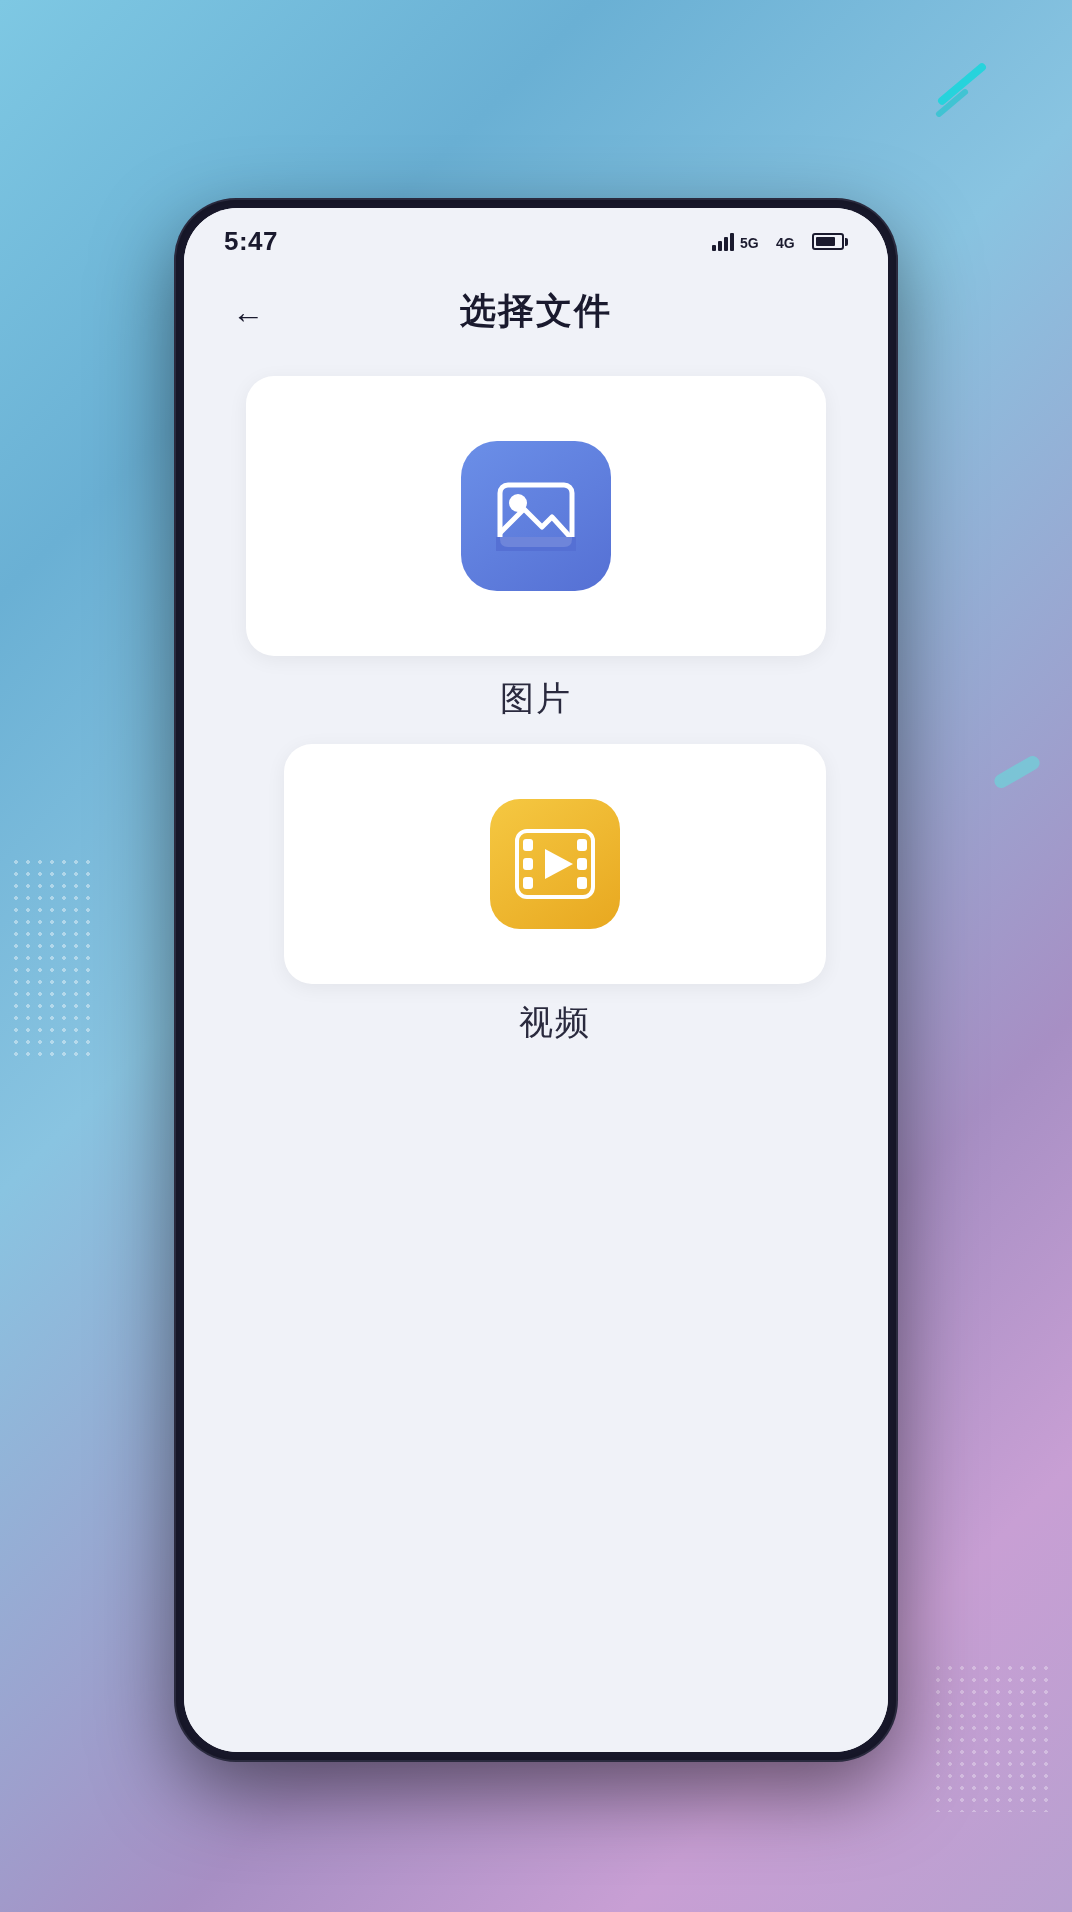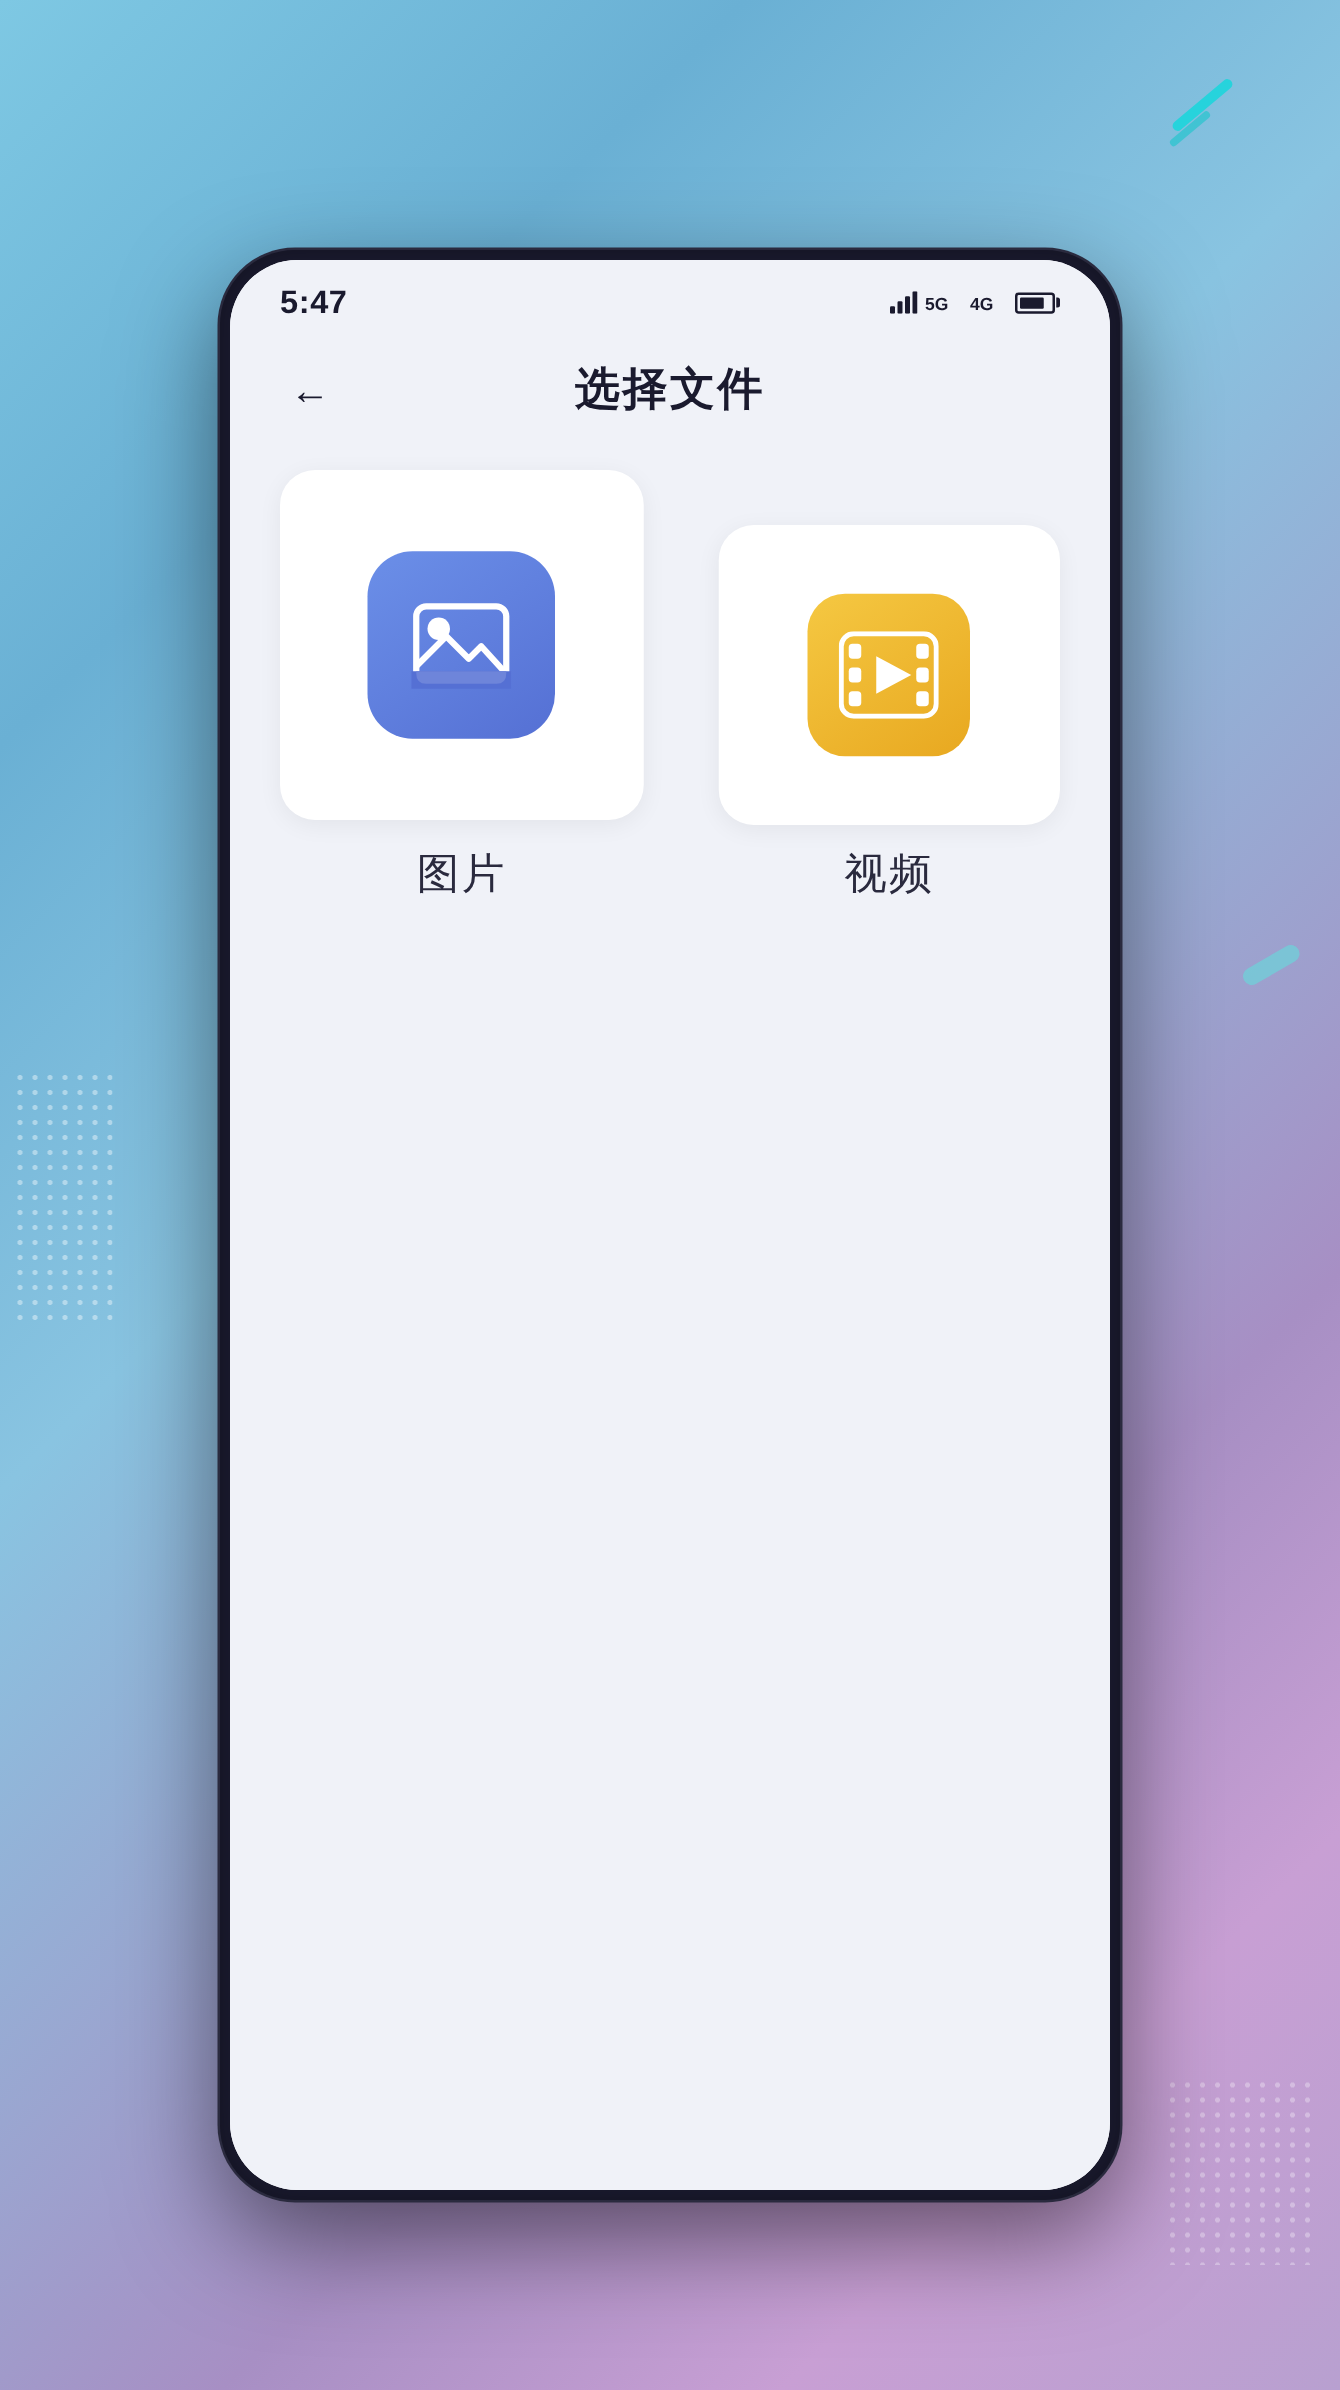--- a/index.html
+++ b/index.html
@@ -116,21 +116,21 @@
 
     .status-time {
       font-size: 26px;
       font-weight: 600;
       color: #1a1a2e;
       letter-spacing: 0.5px;
     }
 
     .status-icons {
       display: flex;
-      align-items: flex-end;
+      align-items: center;
       gap: 6px;
     }
 
     .battery-icon {
       display: flex;
       align-items: center;
     }
 
     .battery-body {
       width: 32px;
@@ -192,22 +192,22 @@
     .page-title {
       font-size: 36px;
       font-weight: 700;
       color: #1a1a2e;
       letter-spacing: 2px;
     }
 
     
     .file-grid {
       display: flex;
-      flex-direction: row;
-      align-items: flex-end;
+      flex-direction: column;
+      align-items: center;
       gap: 22px;
     }
 
     
     .photo-card-wrapper {
       display: flex;
       flex-direction: column;
       align-items: center;
       gap: 20px;
       width: 100%;

